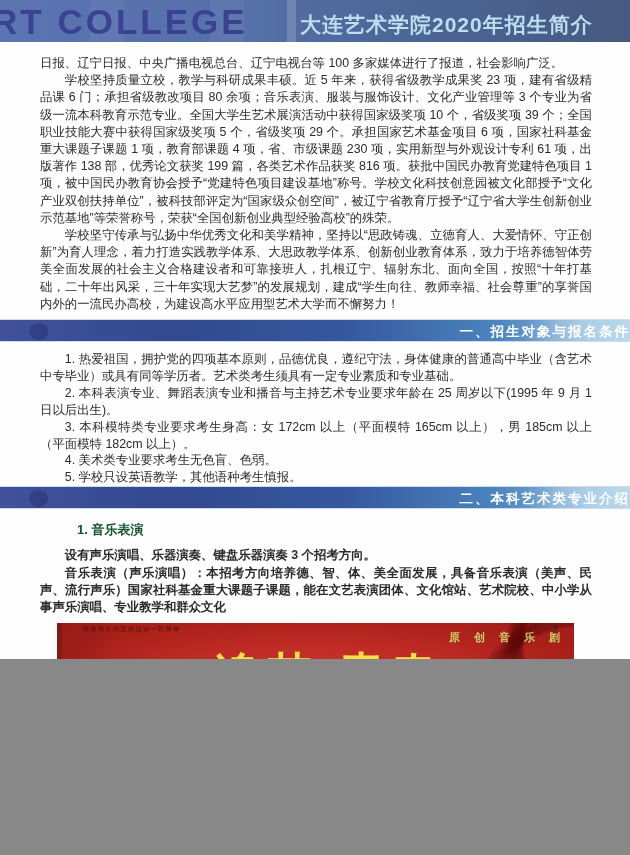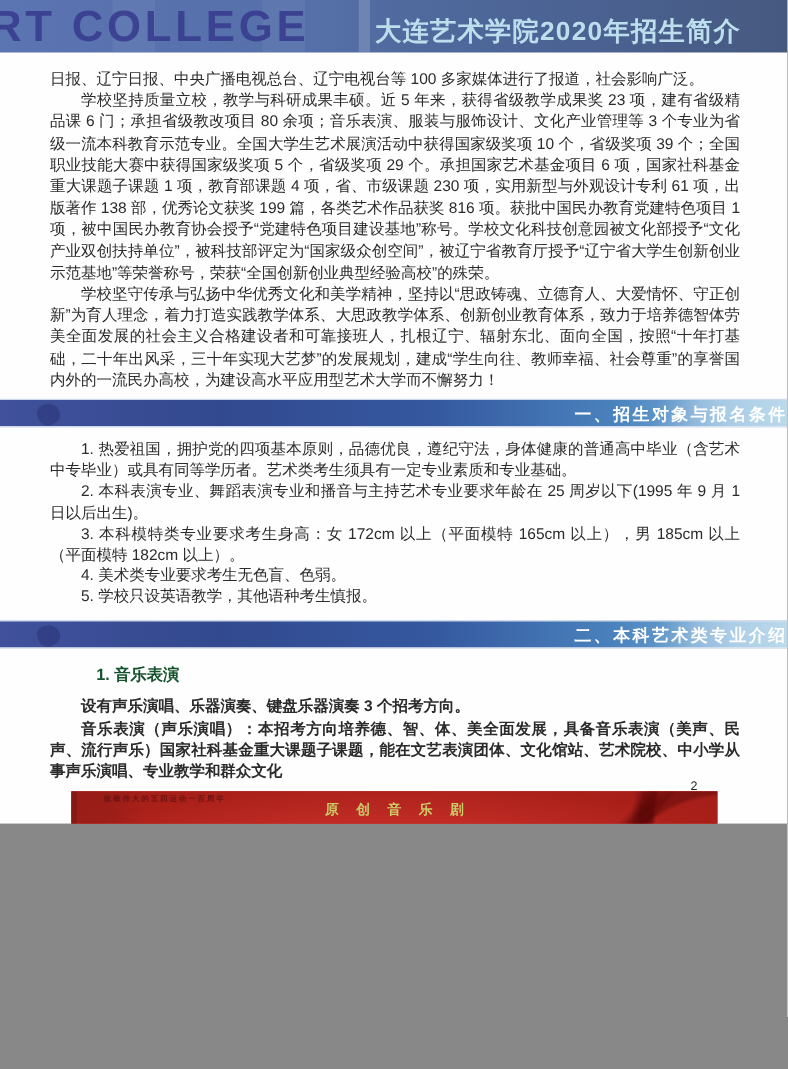--- a/index.html
+++ b/index.html
@@ -50,21 +50,21 @@
     content:"";position:absolute;left:30px;top:3px;width:18px;height:17px;
     background:rgba(10,10,60,.22);border-radius:40% 60% 50% 50%;
     transform:rotate(-20deg);
   }
   .section-bar::after{
     content:"";position:absolute;right:0;top:0;bottom:0;width:220px;
     background:
       radial-gradient(circle at 88% 130%, rgba(255,255,255,.22) 0 26%, transparent 42%),
       radial-gradient(circle at 100% -30%, rgba(255,255,255,.18) 0 22%, transparent 38%);
   }
-  .section-bar.second{margin-top:10px;}
+  .section-bar.second{margin-top:0;}
   
   .req-list{margin:9px 38px 0 40px;}
   .req-list .para{line-height:16.9px;}
   
   .sub-heading{
     margin:12px 0 0 77px;font-size:13px;font-weight:700;color:#14532d;
   }
   .major-text{margin:8px 38px 0 40px;font-weight:bold;}
   
   .photo{
@@ -83,21 +83,21 @@
     background:
       radial-gradient(circle at 115% 18%, transparent 38%, rgba(70,0,0,.45) 40% 45%, transparent 49%),
       radial-gradient(circle at 120% 55%, transparent 52%, rgba(90,5,5,.40) 54% 60%, transparent 64%),
       radial-gradient(circle at 108% 90%, transparent 60%, rgba(60,0,0,.35) 62% 66%, transparent 70%);
   }
   .photo-banner-small{
     position:absolute;left:26px;top:2px;font-size:6px;letter-spacing:1.5px;
     color:#6b1412;font-weight:700;
   }
   .photo-label{
-    position:absolute;left:0;right:0;top:7px;text-align:center;
+    position:absolute;left:0;right:0;top:7px;text-align:right;
     font-size:11px;letter-spacing:14px;padding-left:14px;
     color:#c9cc67;font-weight:600;
   }
   .photo-title{
     position:absolute;left:0;right:0;top:21px;text-align:center;
     font-size:46px;font-weight:800;letter-spacing:6px;padding-left:26px;
     color:#fde047;text-shadow:1px 2px 2px rgba(50,85,35,.45);
     font-family:"Liberation Serif","DejaVu Serif",serif;
   }
   .photo-credits{

